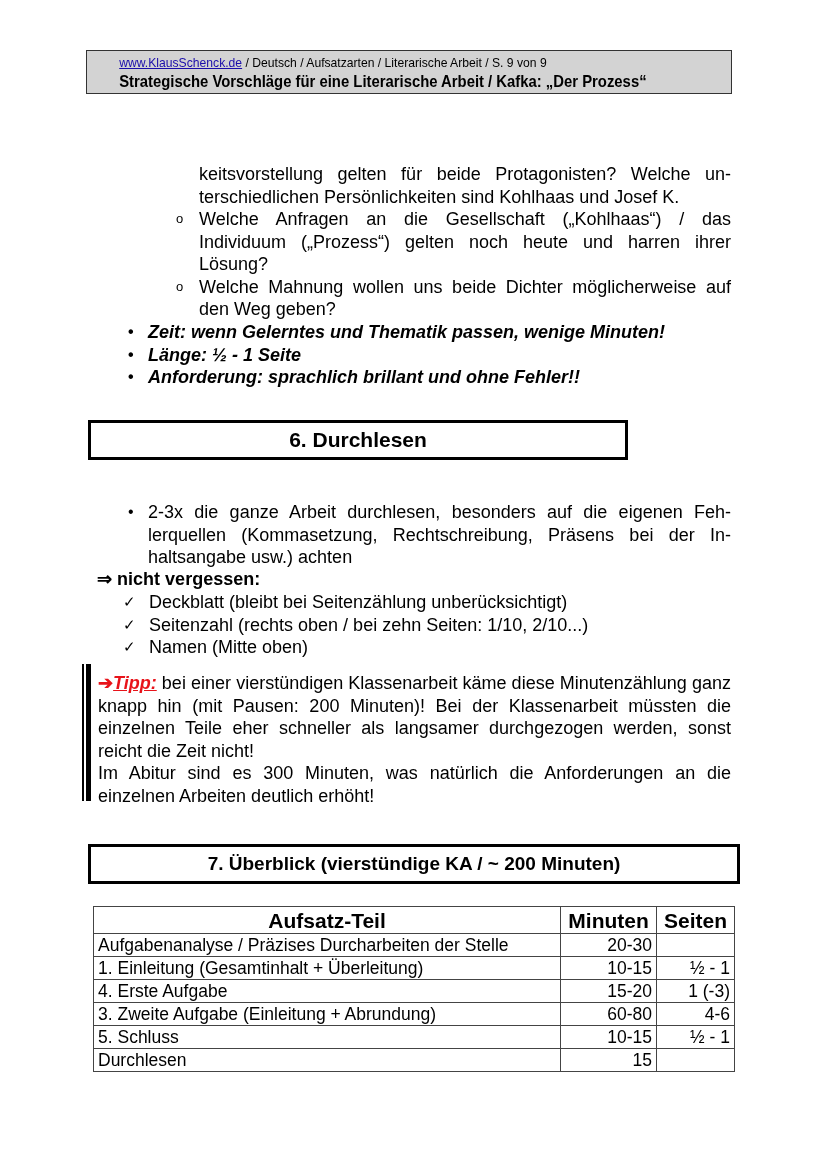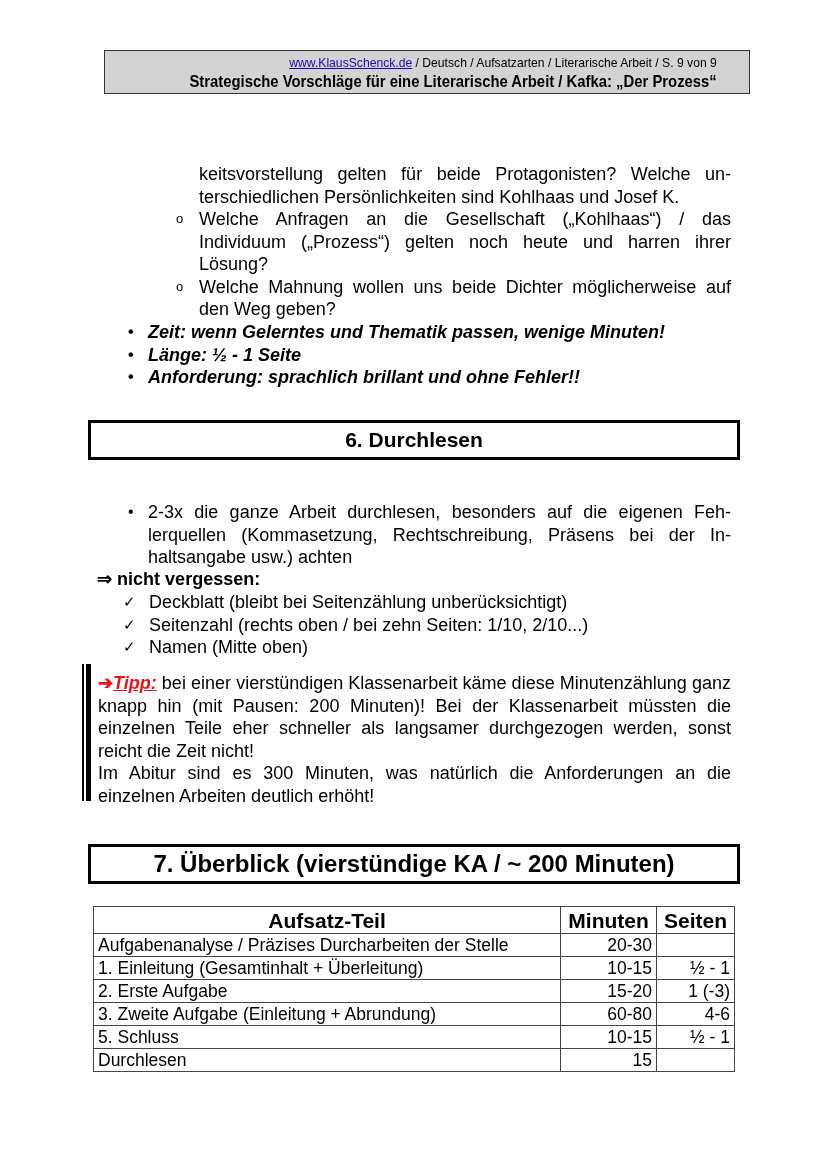--- a/index.html
+++ b/index.html
@@ -4,23 +4,23 @@
 <style>
   html, body { margin: 0; padding: 0; background: #ffffff; }
   body {
     width: 828px; height: 1171px; position: relative; overflow: hidden;
     font-family: "Liberation Sans", sans-serif; color: #000;
   }
   .abs { position: absolute; }
 
   
   .page-header {
-    left: 104px; top: 50px; width: 646px; height: 44px;
+    left: 86px; top: 50px; width: 646px; height: 44px;
     background: #d3d3d3; border: 1px solid #333;
-    text-align: right; box-sizing: border-box;
+    text-align: left; box-sizing: border-box;
   }
   .page-header .line1 {
     font-size: 13.5px; line-height: 16px; margin-top: 4px;
     transform: scaleX(0.9); transform-origin: center;
   }
   .page-header .line1 a { color: #1a0dab; text-decoration: underline; }
   .page-header .line2 {
     font-size: 16.5px; font-weight: bold; line-height: 20px;
     transform: scaleX(0.9); transform-origin: center;
   }
@@ -39,22 +39,22 @@
   .main-list { left: 148px; top: 305px; width: 590px; }
   .main-item { position: relative; font-weight: bold; font-style: italic; }
   .bullet {
     position: absolute; left: -20px; top: 0; font-size: 16px; line-height: 22.5px; font-style: normal;
   }
 
   .section-box {
     border: 3px solid #000; box-sizing: border-box; text-align: center;
     font-weight: bold;
   }
-  .section-6 { left: 88px; top: 420px; width: 652px; height: 40px; font-size: 21px; line-height: 34px; }
-  .section-7 { left: 88px; top: 844px; width: 652px; height: 40px; font-size: 24px; line-height: 34px; }
+  .section-6 { left: 88px; top: 420px; width: 540px; height: 40px; font-size: 21px; line-height: 34px; }
+  .section-7 { left: 88px; top: 844px; width: 652px; height: 40px; font-size: 19px; line-height: 34px; }
 
   .read-list { left: 148px; top: 485px; width: 583px; }
   .forget-head { left: 97px; top: 552px; font-weight: bold; }
   .check-list { left: 149px; top: 575px; }
   .check-item { position: relative; }
   .check-mark { position: absolute; left: -26px; top: 0; font-size: 15px; line-height: 22.5px; }
   .tipp-bar-thin { left: 82px; top: 664px; width: 2px; height: 137px; background: #000; }
   .tipp-bar-thick { left: 86px; top: 664px; width: 5px; height: 137px; background: #000; }
   .tipp-text { left: 98px; top: 656px; width: 633px; }
   .tipp-label { color: #e8131a; font-weight: bold; font-style: italic; text-decoration: underline; }
@@ -165,21 +165,21 @@
       <td>Aufgabenanalyse / Präzises Durcharbeiten der Stelle</td>
       <td class="c">20-30</td>
       <td class="c"></td>
     </tr>
     <tr>
       <td>1. Einleitung (Gesamtinhalt + Überleitung)</td>
       <td class="c">10-15</td>
       <td class="c">½ - 1</td>
     </tr>
     <tr>
-      <td>2. Erste Aufgabe</td>
+      <td>4. Erste Aufgabe</td>
       <td class="c">15-20</td>
       <td class="c">1 (-3)</td>
     </tr>
     <tr>
       <td>3. Zweite Aufgabe (Einleitung + Abrundung)</td>
       <td class="c">60-80</td>
       <td class="c">4-6</td>
     </tr>
     <tr>
       <td>5. Schluss</td>

